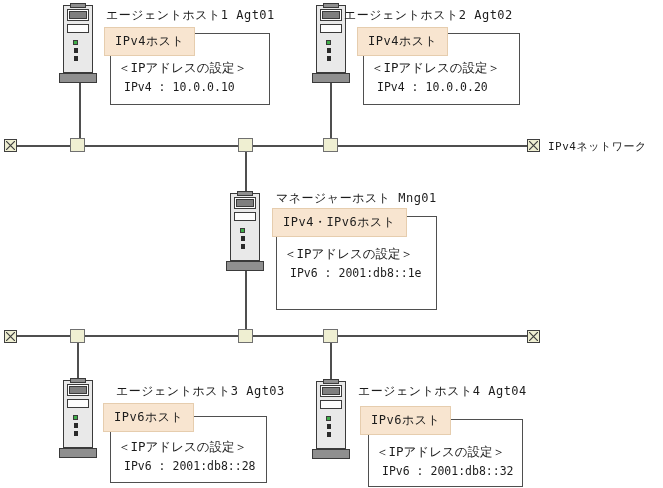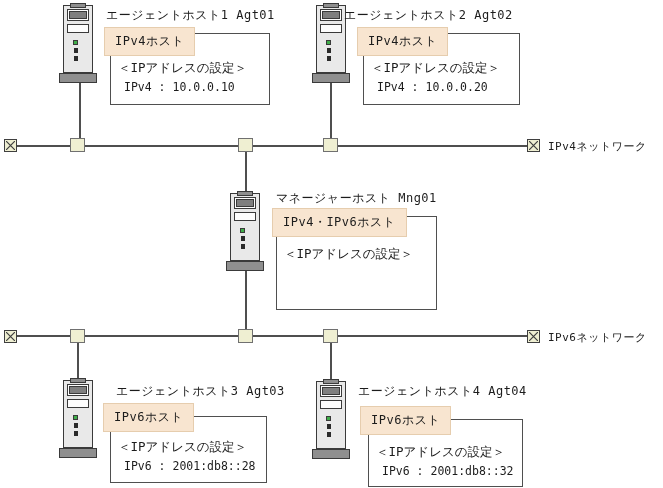--- a/index.html
+++ b/index.html
@@ -76,21 +76,20 @@
     </div>
 
   <div class="connector" style="left:70px;top:138px"></div>
   <div class="connector" style="left:238px;top:138px"></div>
   <div class="connector" style="left:323px;top:138px"></div>
   <div class="connector" style="left:70px;top:329px"></div>
   <div class="connector" style="left:238px;top:329px"></div>
   <div class="connector" style="left:323px;top:329px"></div>
 
   <div class="net-label" style="left:548px;top:139px">IPv4ネットワーク</div>
-  <div class="net-label" style="left:548px;top:330px">IPv6ネットワーク</div>
 
   <div>
     <div class="server" style="left:59px;top:3px">
       <div class="srv-topbar"></div>
       <div class="srv-body">
         <div class="srv-bay srv-bay1">
             <div class="srv-disk"></div>
           </div>
         <div class="srv-bay"></div>
         <div class="srv-led"></div>
@@ -139,20 +138,21 @@
         <div class="srv-bay"></div>
         <div class="srv-led"></div>
         <div class="srv-dot"></div>
         <div class="srv-dot"></div>
       </div>
       <div class="srv-base"></div>
     </div>
     <div class="host-label" style="left:276px;top:190px">マネージャーホスト Mng01</div>
     <div class="info-box" style="left:276px;top:216px;width:161px;height:94px;padding-top:28px">
       <div class="box-title">＜IPアドレスの設定＞</div>
+      <div class="box-addr">IPv6 : 2001:db8::1e</div>
     </div>
     <div class="type-tag" style="left:272px;top:208px">IPv4・IPv6ホスト</div>
   </div>
 
   <div>
     <div class="server" style="left:59px;top:378px">
       <div class="srv-topbar"></div>
       <div class="srv-body">
         <div class="srv-bay srv-bay1">
             <div class="srv-disk"></div>

